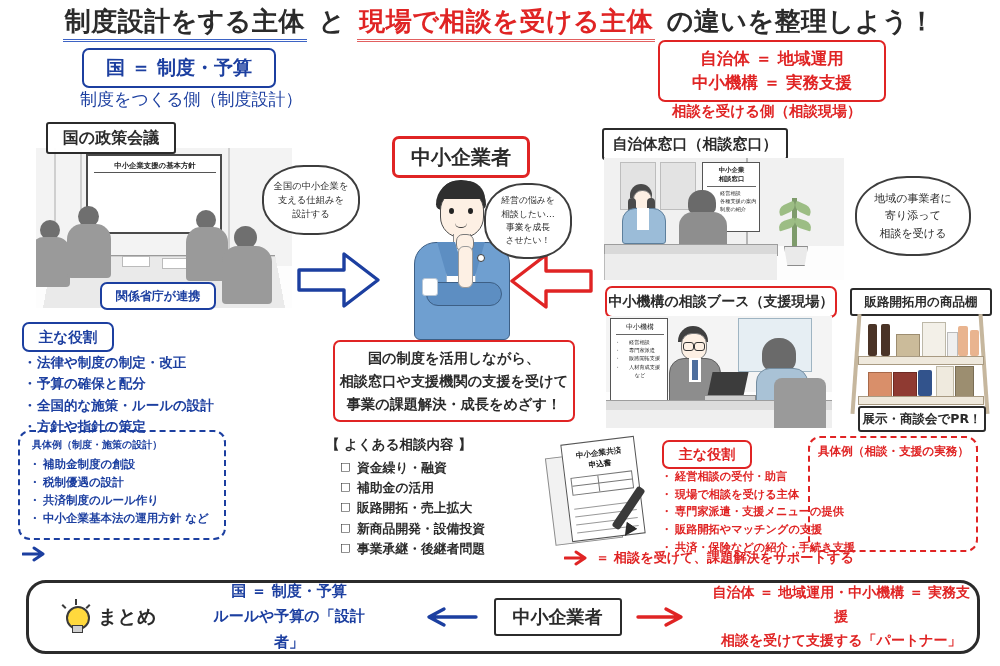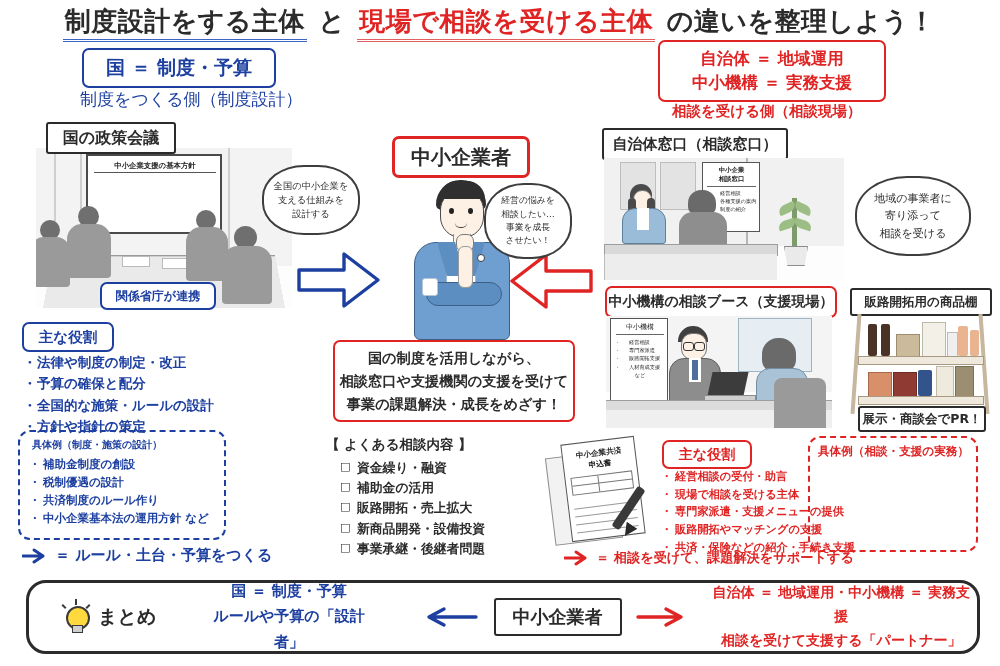--- a/index.html
+++ b/index.html
@@ -163,21 +163,20 @@
       <li>税制優遇の設計</li>
       <li>共済制度のルール作り</li>
       <li>中小企業基本法の運用方針 など</li>
     </ul>
   </div>
 
   <div class="abs blue nowrap" style="left:22px;top:546px;font-size:15px;font-weight:700;display:flex;align-items:center;gap:7px;">
     <svg width="26" height="16" viewBox="0 0 26 16">
       <path d="M1 8 H19 M12 2 L21 8 L12 14" fill="none" stroke="#1c3fa0" stroke-width="3" stroke-linecap="round" stroke-linejoin="round"></path>
     </svg>
-    <span>＝ ルール・土台・予算をつくる</span>
   </div>
 
   <div class="arrowwrap" style="left:296px;top:248px;">
     <svg width="86" height="64" viewBox="0 0 86 64">
       <path d="M3 22 H48 V6 L82 32 L48 58 V42 H3 Z" fill="#ffffff" stroke="#1c3fa0" stroke-width="3.4" stroke-linejoin="round"></path>
     </svg>
   </div>
 
   <div class="arrowwrap" style="left:508px;top:250px;">
     <svg width="86" height="62" viewBox="0 0 86 62">

